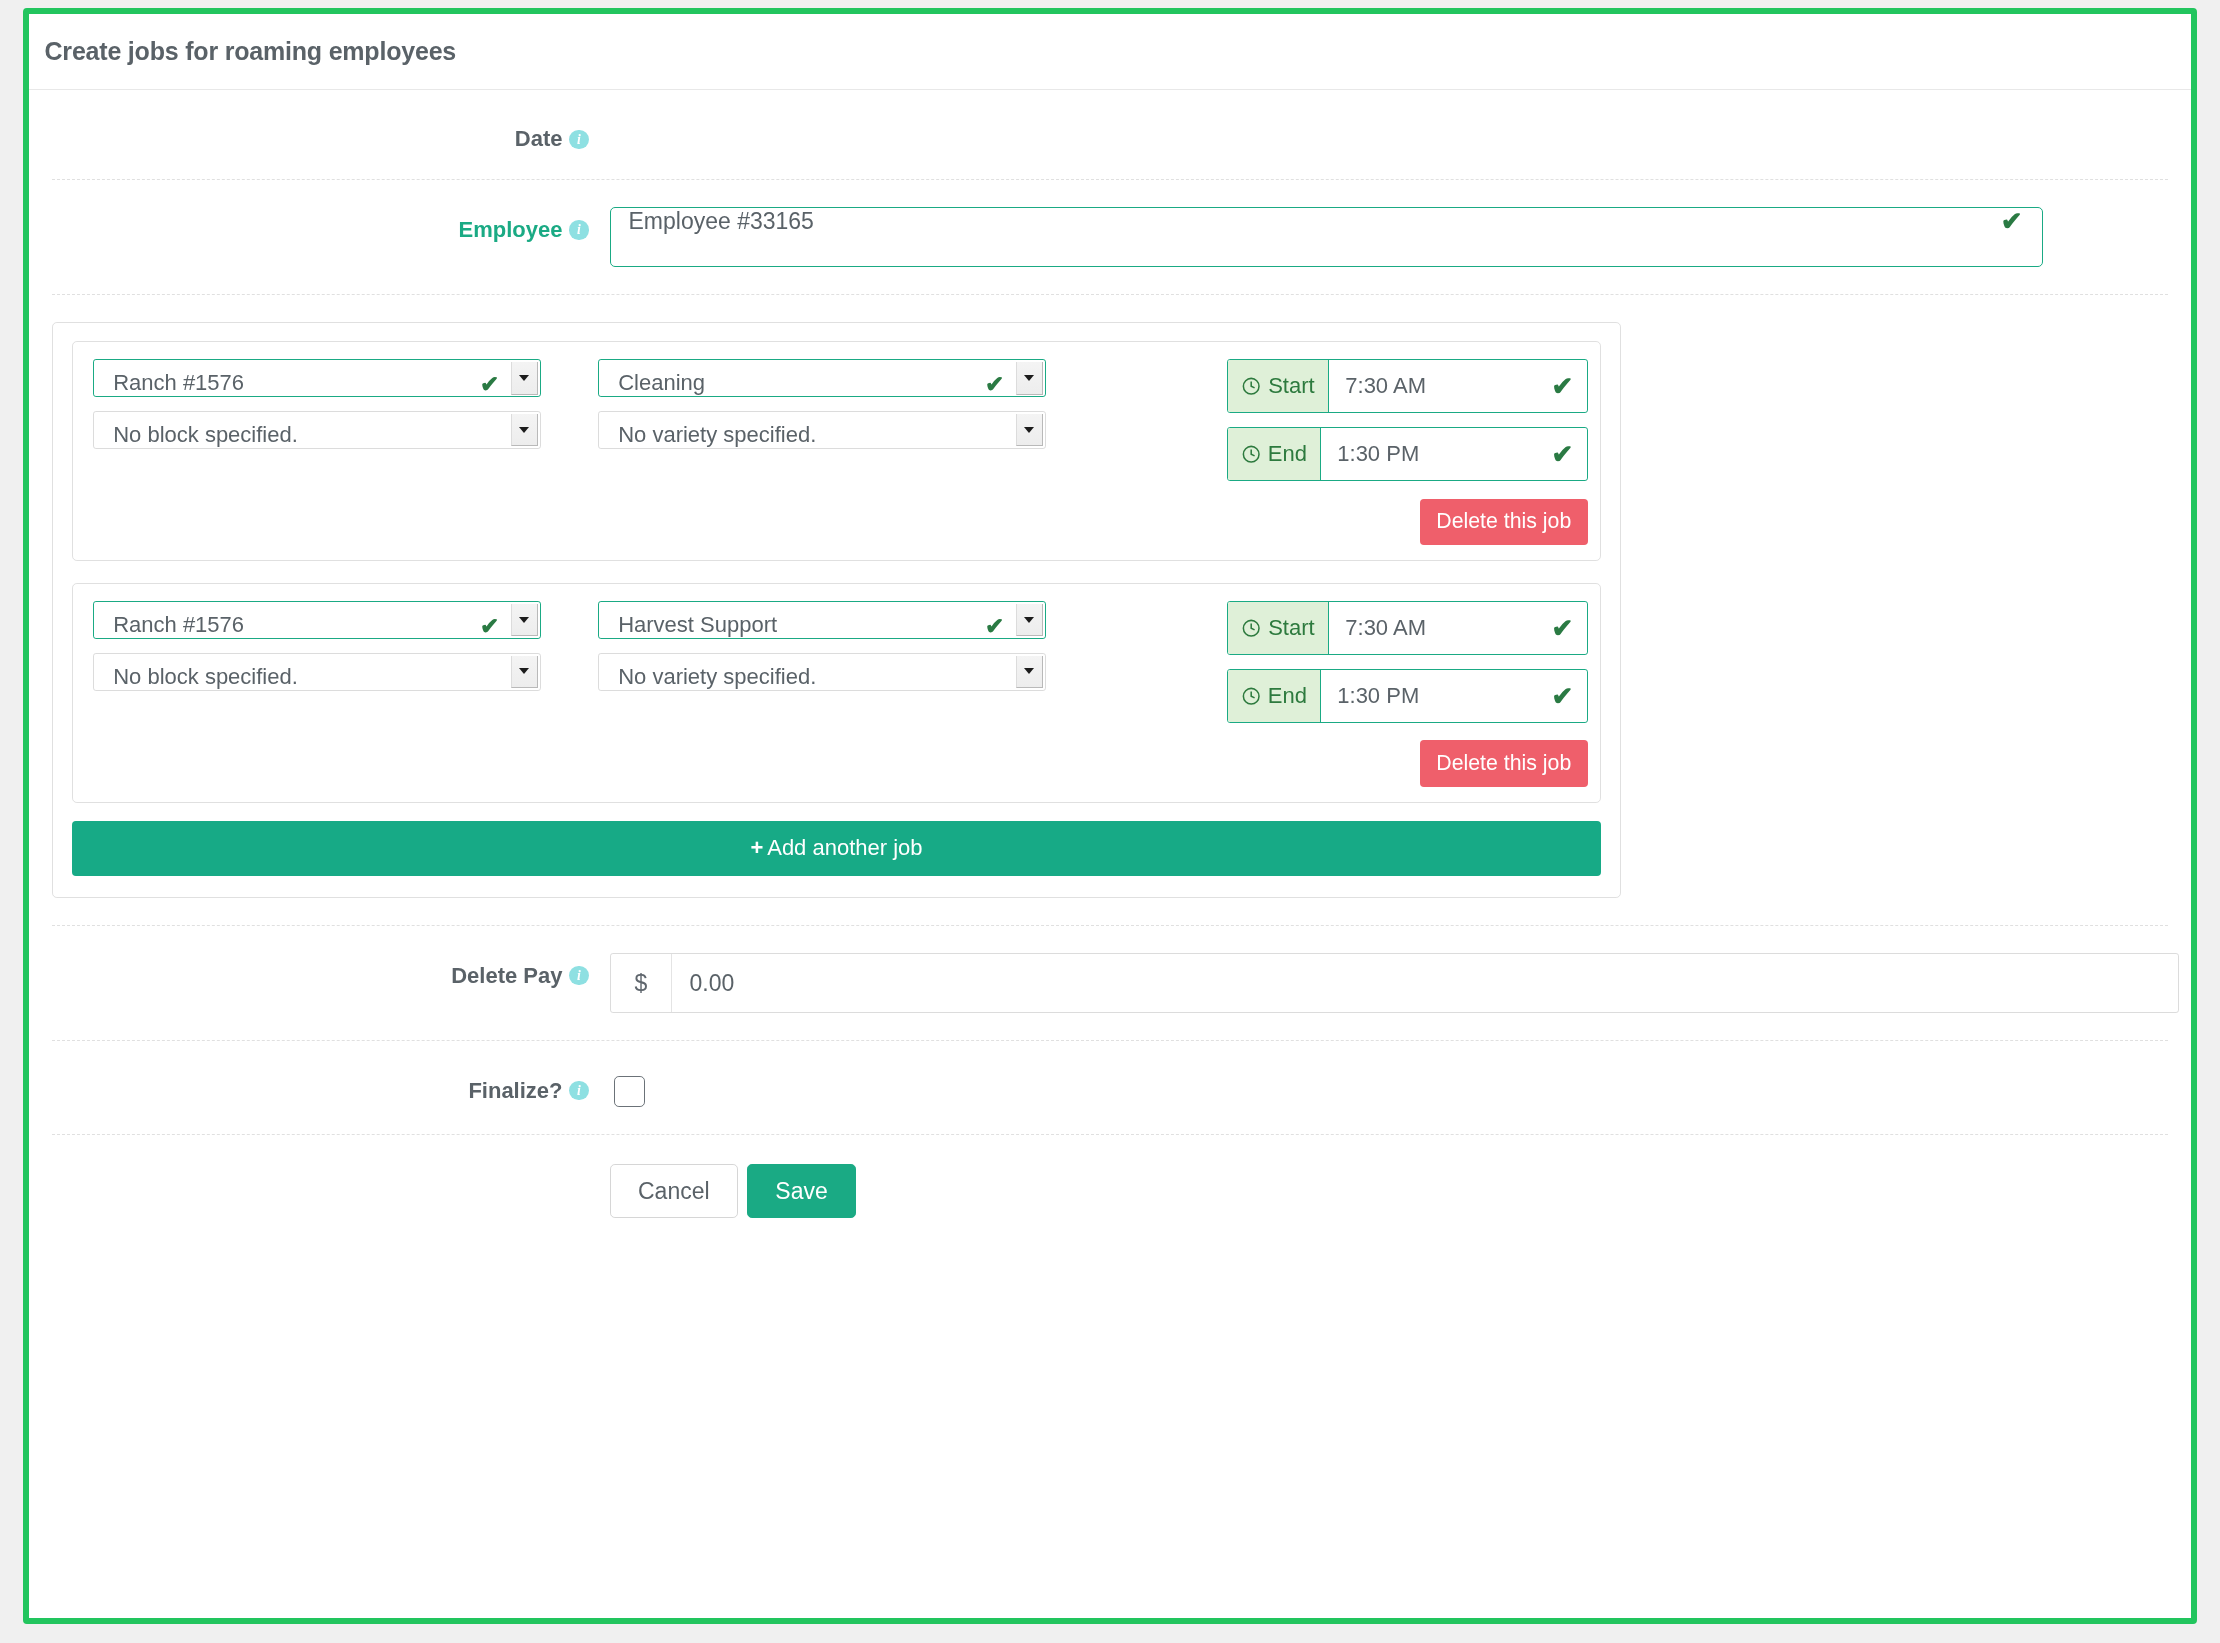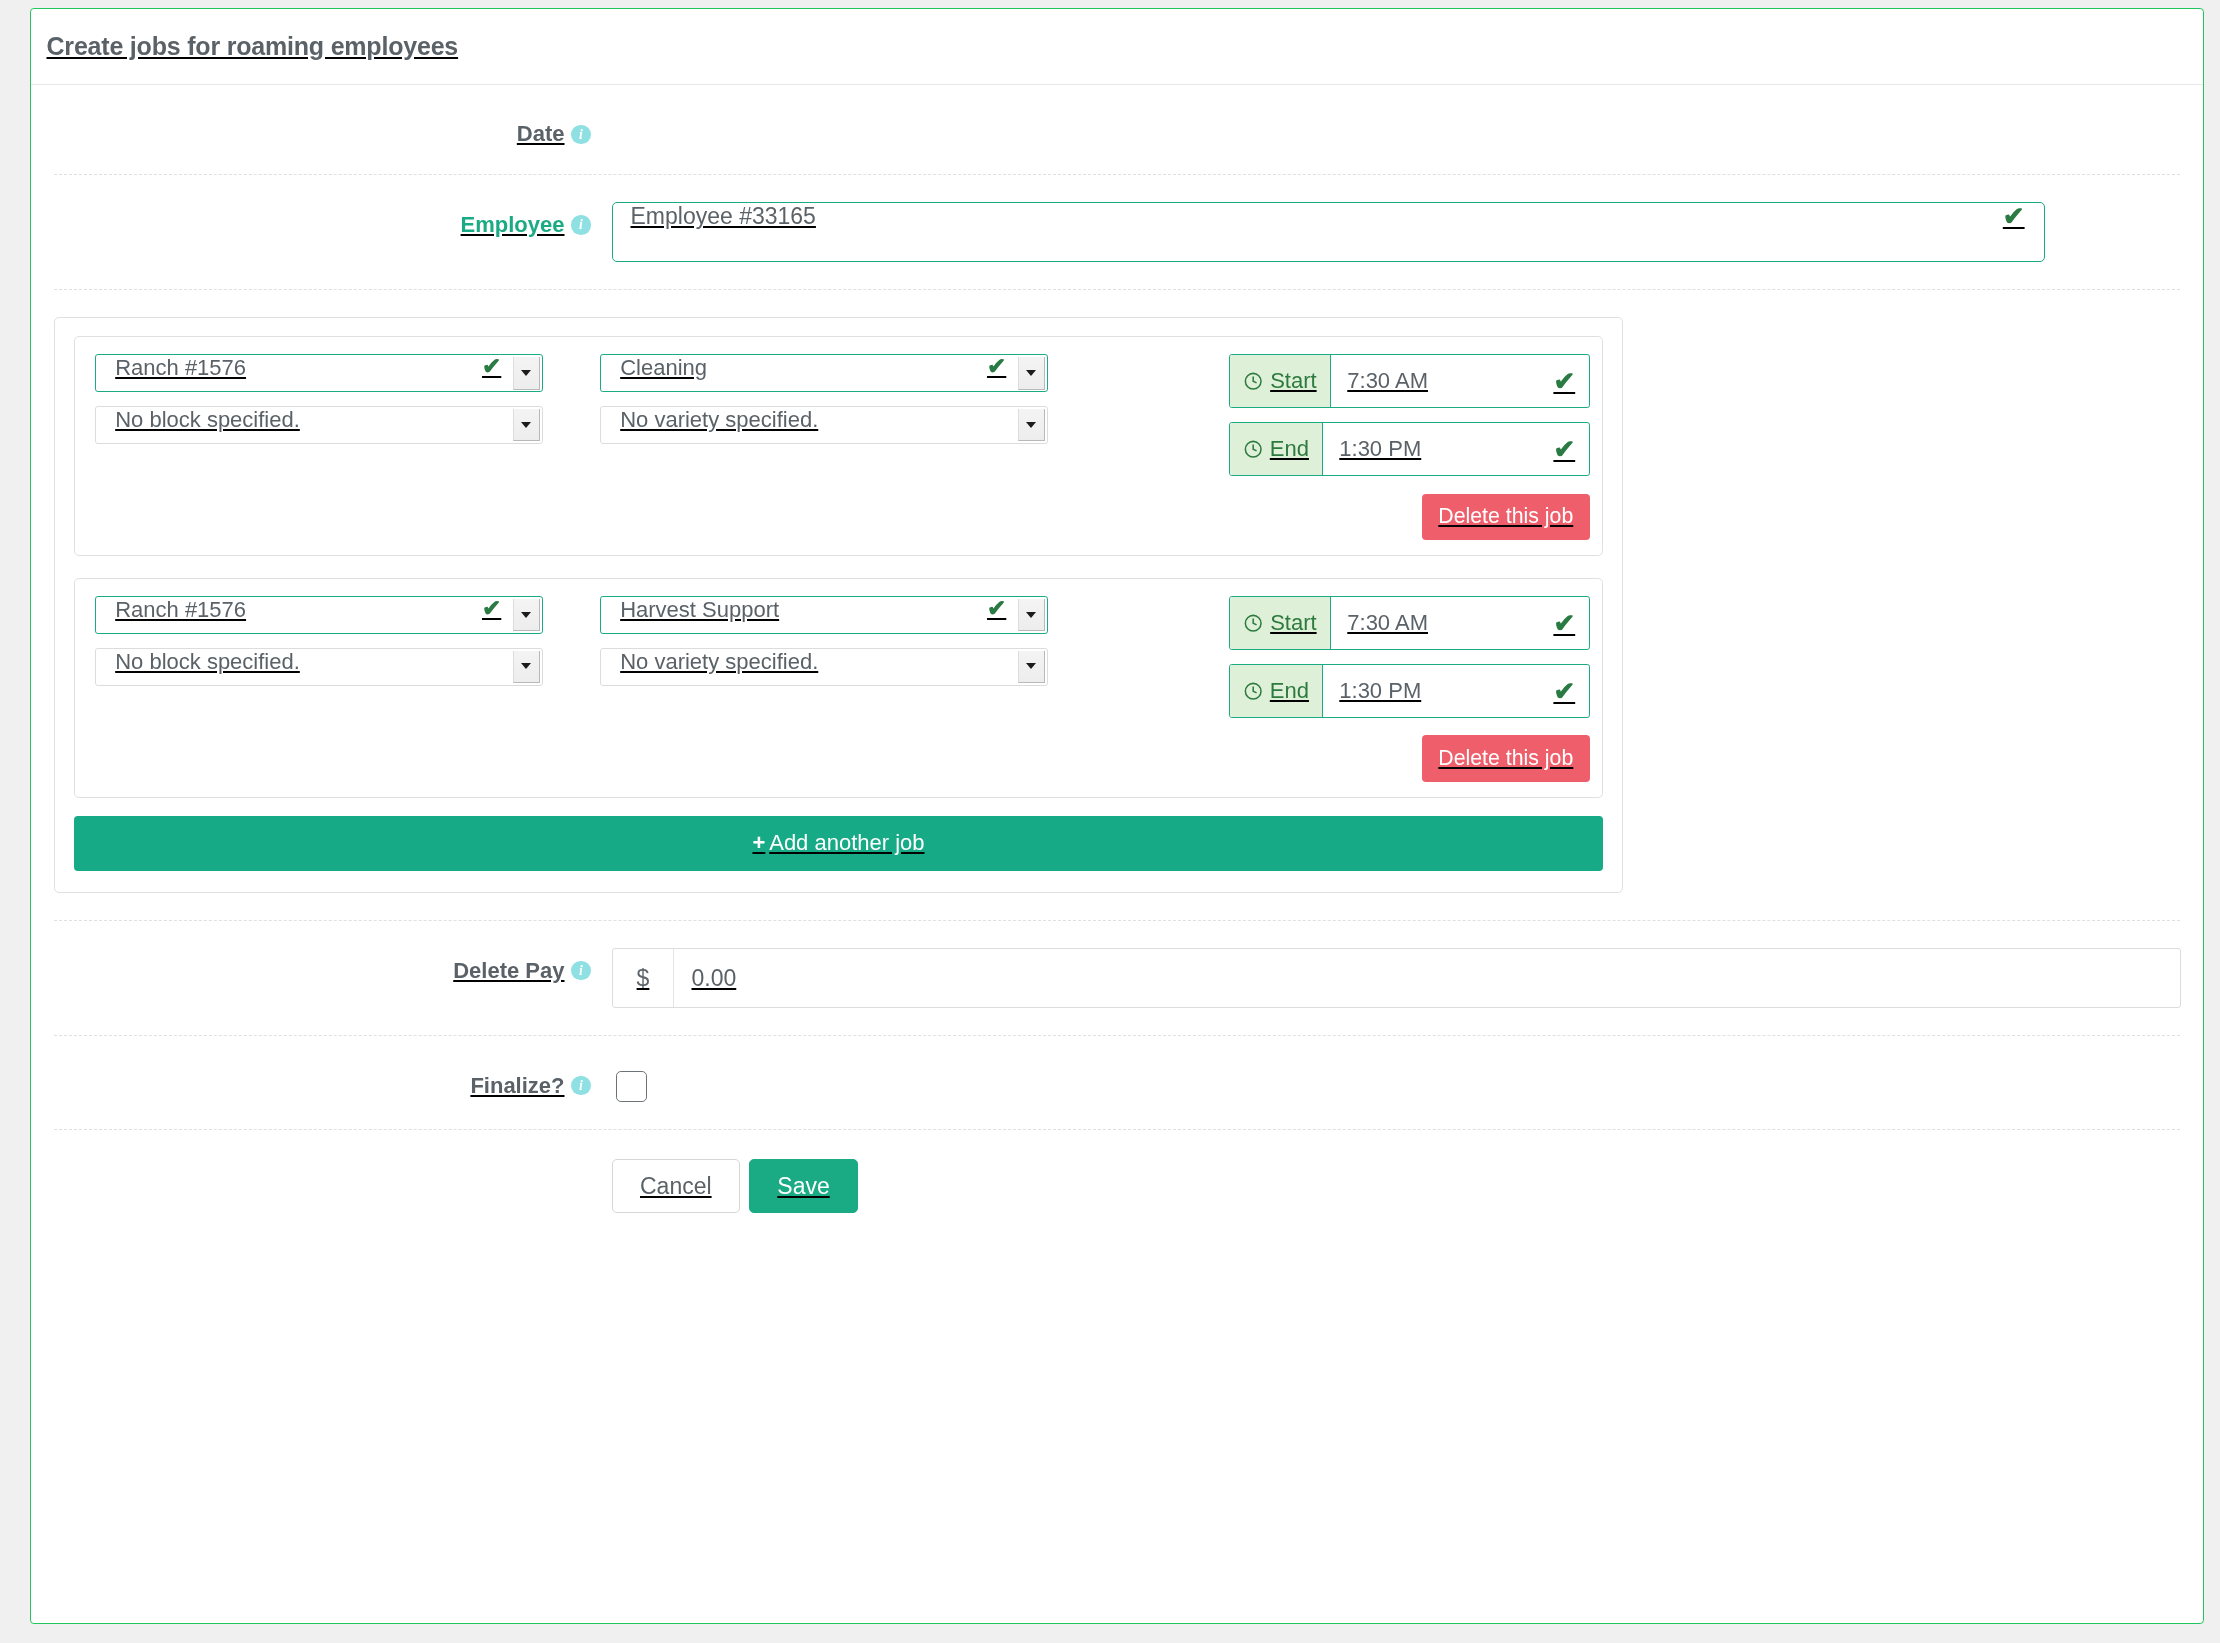--- a/index.html
+++ b/index.html
@@ -5,27 +5,26 @@
   * { box-sizing: border-box; }
   html, body {
     margin: 0; padding: 0;
     background: #f0f0f0;
     font-family: "Liberation Sans", sans-serif;
   }
   body { width: 2220px; height: 1644px; overflow: hidden; }
 
   .page-card {
     position: absolute;
-    left: 30px; top: 7.8px;
+    left: 23px; top: 7.8px;
     width: 2174px;
     min-height: 1616px;
     background: #ffffff;
-    border: 1px solid #22c55e;
+    border: 6px solid #22c55e;
     border-radius: 3.9px;
-    text-decoration: underline;
   }
 
   
   .card-header {
     height: 76px;
     border-bottom: 1px solid #e8e8e8;
     display: flex;
     align-items: center;
     padding-left: 15.5px;
   }
@@ -157,21 +156,21 @@
 
   
   .sel {
     position: relative;
     width: 448px;
     height: 38px;
     border: 1px solid #dcdcdc;
     border-radius: 2.9px;
     background: #ffffff;
     display: flex;
-    align-items: flex-start;
+    align-items: flex-end;
     margin-bottom: 13.6px;
   }
   .sel.valid { border: 1.9px solid #1aaa84; }
   .sel-text {
     flex: 1 1 auto;
     padding-left: 19.4px;
     font-size: 22px;
     color: #5a6268;
     overflow: hidden;
     white-space: nowrap;

